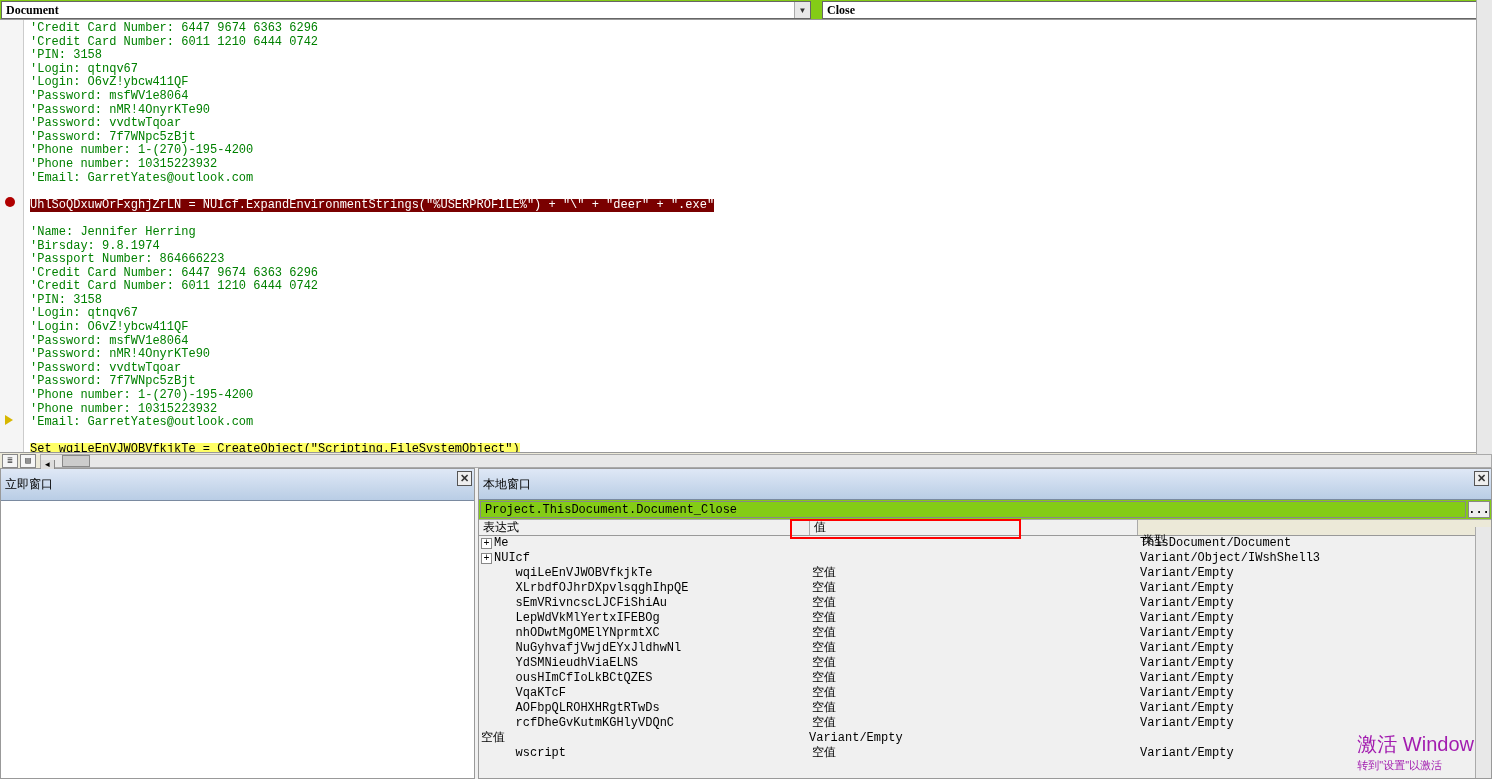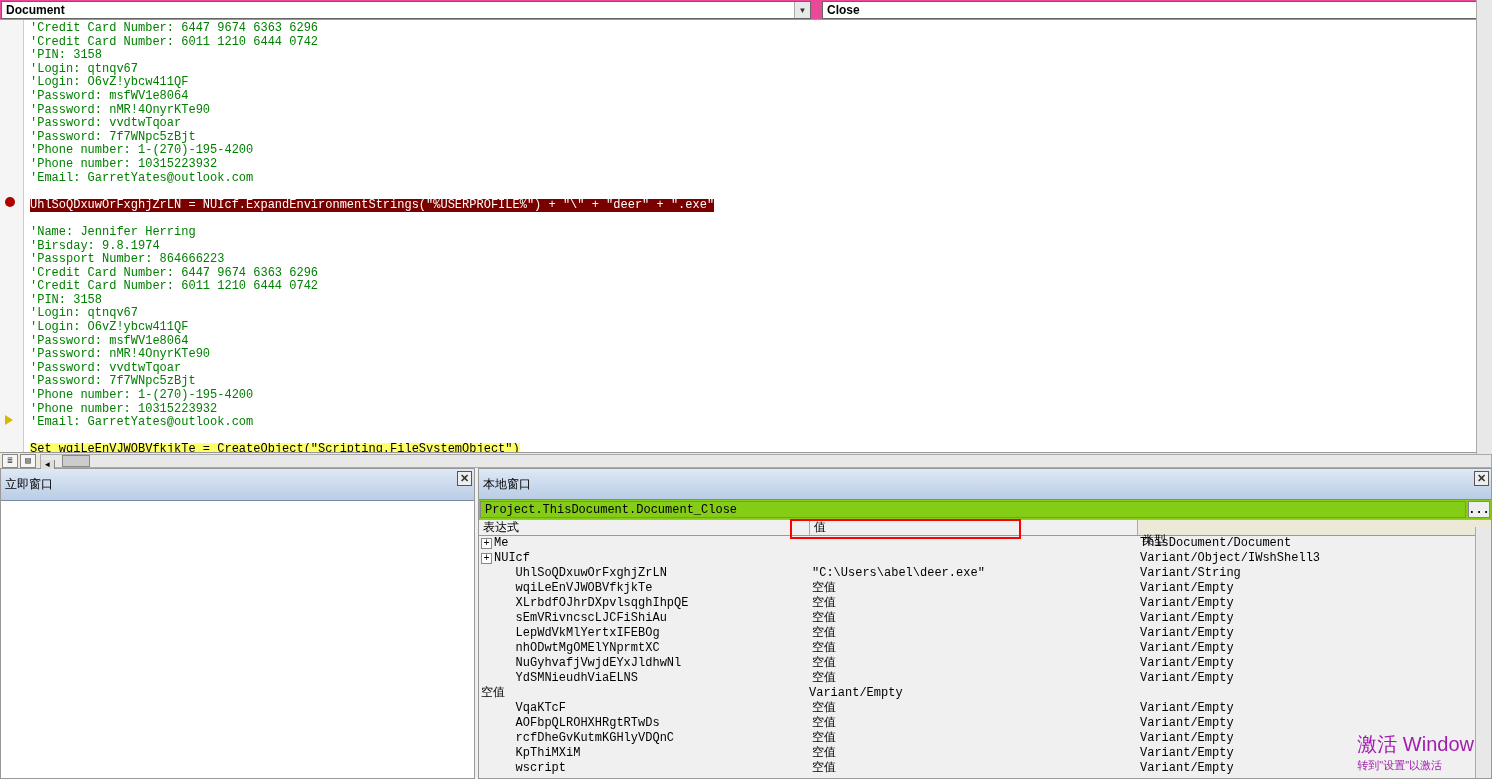--- a/index.html
+++ b/index.html
@@ -9,22 +9,22 @@
     background: #f0f0f0;
     width: 1492px;
     height: 779px;
     overflow: hidden;
     position: relative;
   }
   .top-bar {
     display: flex;
     height: 20px;
     border-bottom: 1px solid #999;
-    background: #ec4899;
-    font-family: Liberation Sans, sans-serif;
+    background: #84cc16;
+    font-family: Liberation Serif, serif;
     font-weight: bold;
   }
   .top-dropdown {
     flex: 0 0 810px;
     border: 1px solid #666;
     background: #fff;
     display: flex;
     align-items: center;
     padding-left: 4px;
     position: relative;
@@ -222,33 +222,32 @@
       </div>
     </div>
     <div class="locals-head">
       <div class="lh-c lh-expr">表达式</div>
       <div class="lh-c lh-val">值</div>
       <div class="lh-c lh-type">类型</div>
     </div>
     <div class="locals-body" id="locals-body">
         <div class="lr"><div class="lc-expr"><span class="expander">+</span>Me</div><div class="lc-val"></div><div class="lc-type">ThisDocument/Document</div></div>
         <div class="lr"><div class="lc-expr"><span class="expander">+</span>NUIcf</div><div class="lc-val"></div><div class="lc-type">Variant/Object/IWshShell3</div></div>
-        <div class="lr"><div class="lc-expr"><span style="display:inline-block;width:13px"></span>   UhlSoQDxuwOrFxghjZrLN</div><div class="lc-val">"C:\Users\abel\deer.exe"</div><div class="lc-type">Variant/String</div></div>
         <div class="lr"><div class="lc-expr"><span style="display:inline-block;width:13px"></span>   wqiLeEnVJWOBVfkjkTe</div><div class="lc-val">空值</div><div class="lc-type">Variant/Empty</div></div>
         <div class="lr"><div class="lc-expr"><span style="display:inline-block;width:13px"></span>   XLrbdfOJhrDXpvlsqghIhpQE</div><div class="lc-val">空值</div><div class="lc-type">Variant/Empty</div></div>
         <div class="lr"><div class="lc-expr"><span style="display:inline-block;width:13px"></span>   sEmVRivncscLJCFiShiAu</div><div class="lc-val">空值</div><div class="lc-type">Variant/Empty</div></div>
         <div class="lr"><div class="lc-expr"><span style="display:inline-block;width:13px"></span>   LepWdVkMlYertxIFEBOg</div><div class="lc-val">空值</div><div class="lc-type">Variant/Empty</div></div>
         <div class="lr"><div class="lc-expr"><span style="display:inline-block;width:13px"></span>   nhODwtMgOMElYNprmtXC</div><div class="lc-val">空值</div><div class="lc-type">Variant/Empty</div></div>
         <div class="lr"><div class="lc-expr"><span style="display:inline-block;width:13px"></span>   NuGyhvafjVwjdEYxJldhwNl</div><div class="lc-val">空值</div><div class="lc-type">Variant/Empty</div></div>
         <div class="lr"><div class="lc-expr"><span style="display:inline-block;width:13px"></span>   YdSMNieudhViaELNS</div><div class="lc-val">空值</div><div class="lc-type">Variant/Empty</div></div>
-        <div class="lr"><div class="lc-val">空值</div><div class="lc-type">Variant/Empty</div></div>
+        <div class="lr"><div class="lc-expr"><span style="display:inline-block;width:13px"></span>   ousHImCfIoLkBCtQZES</div><div class="lc-val">空值</div><div class="lc-type">Variant/Empty</div></div>
         <div class="lr"><div class="lc-expr"><span style="display:inline-block;width:13px"></span>   VqaKTcF</div><div class="lc-val">空值</div><div class="lc-type">Variant/Empty</div></div>
         <div class="lr"><div class="lc-expr"><span style="display:inline-block;width:13px"></span>   AOFbpQLROHXHRgtRTwDs</div><div class="lc-val">空值</div><div class="lc-type">Variant/Empty</div></div>
         <div class="lr"><div class="lc-expr"><span style="display:inline-block;width:13px"></span>   rcfDheGvKutmKGHlyVDQnC</div><div class="lc-val">空值</div><div class="lc-type">Variant/Empty</div></div>
-        <div class="lr"><div class="lc-expr"><span style="display:inline-block;width:13px"></span>   KpThiMXiM</div><div class="lc-val">空值</div><div class="lc-type">Variant/Empty</div></div>
+        <div class="lr"><div class="lc-val">空值</div><div class="lc-type">Variant/Empty</div></div>
         <div class="lr"><div class="lc-expr"><span style="display:inline-block;width:13px"></span>   wscript</div><div class="lc-val">空值</div><div class="lc-type">Variant/Empty</div></div>
       </div>
 
     <div class="redbox" style="left:311px;top:50px;width:231px"></div>
     <div class="vscroll" style="top:58px;bottom:0"></div>
   </div>
 </div>
 
 <div class="watermark">
   <div class="w1">激活 Window</div>

